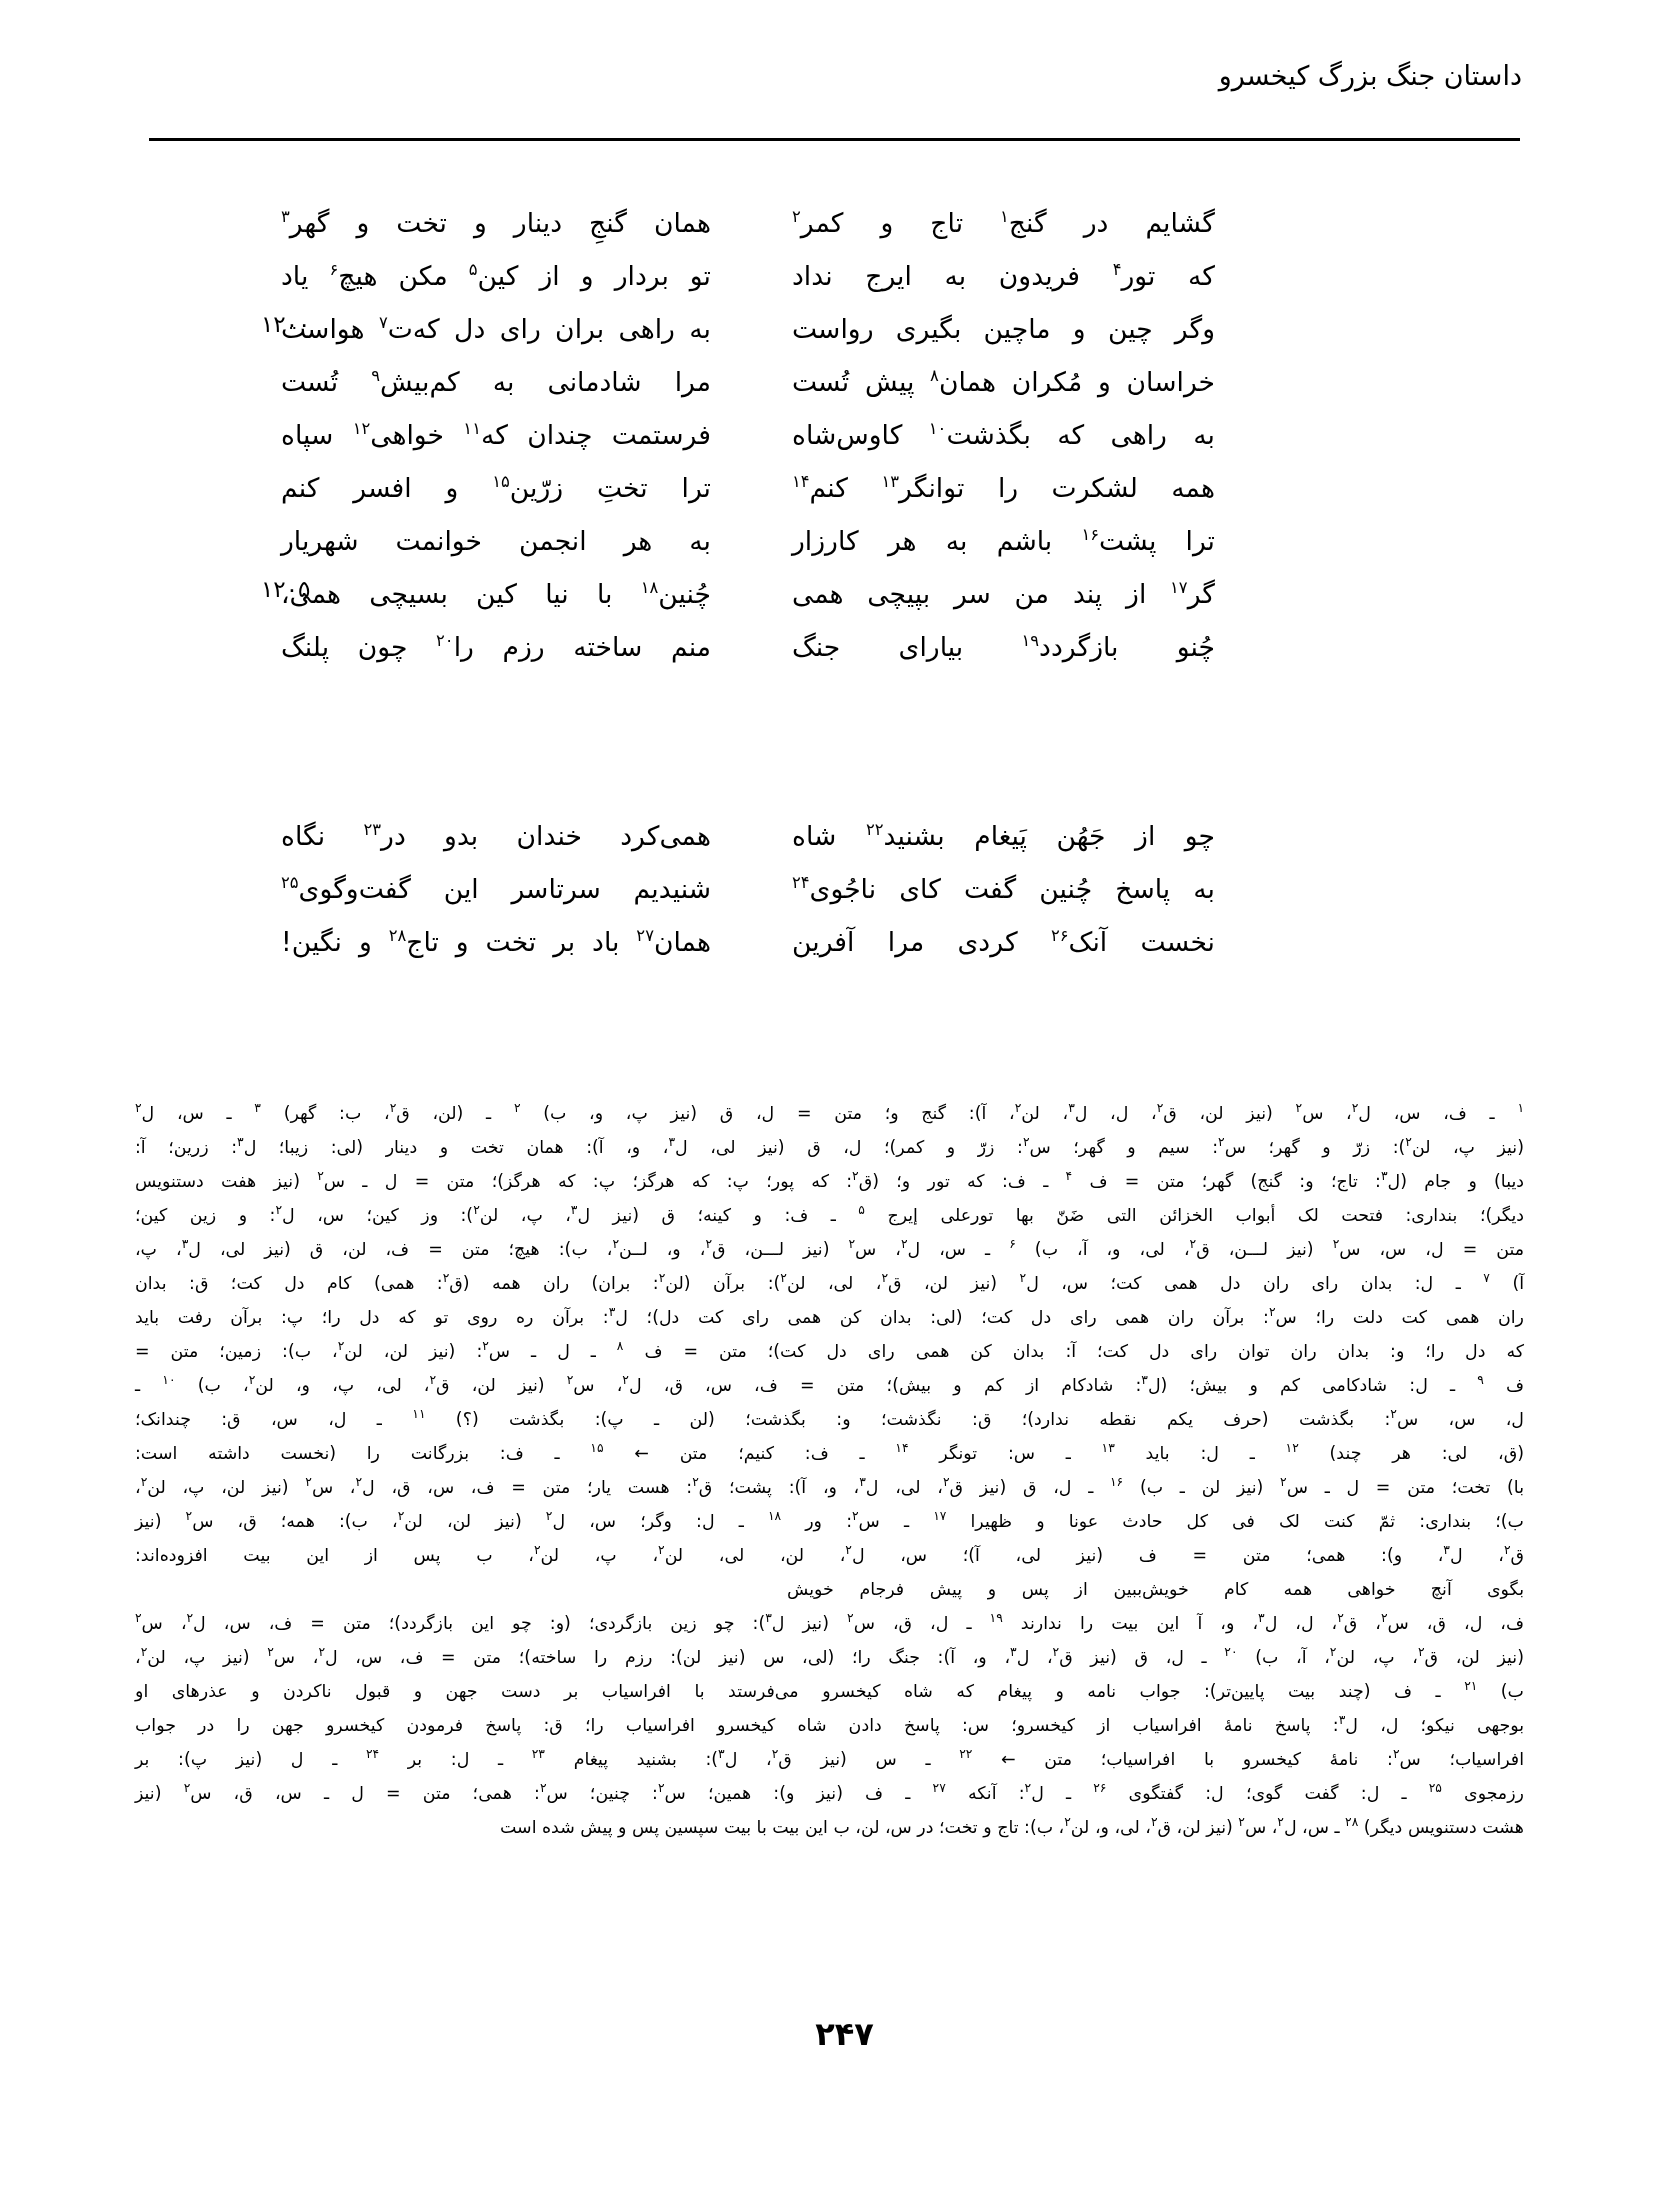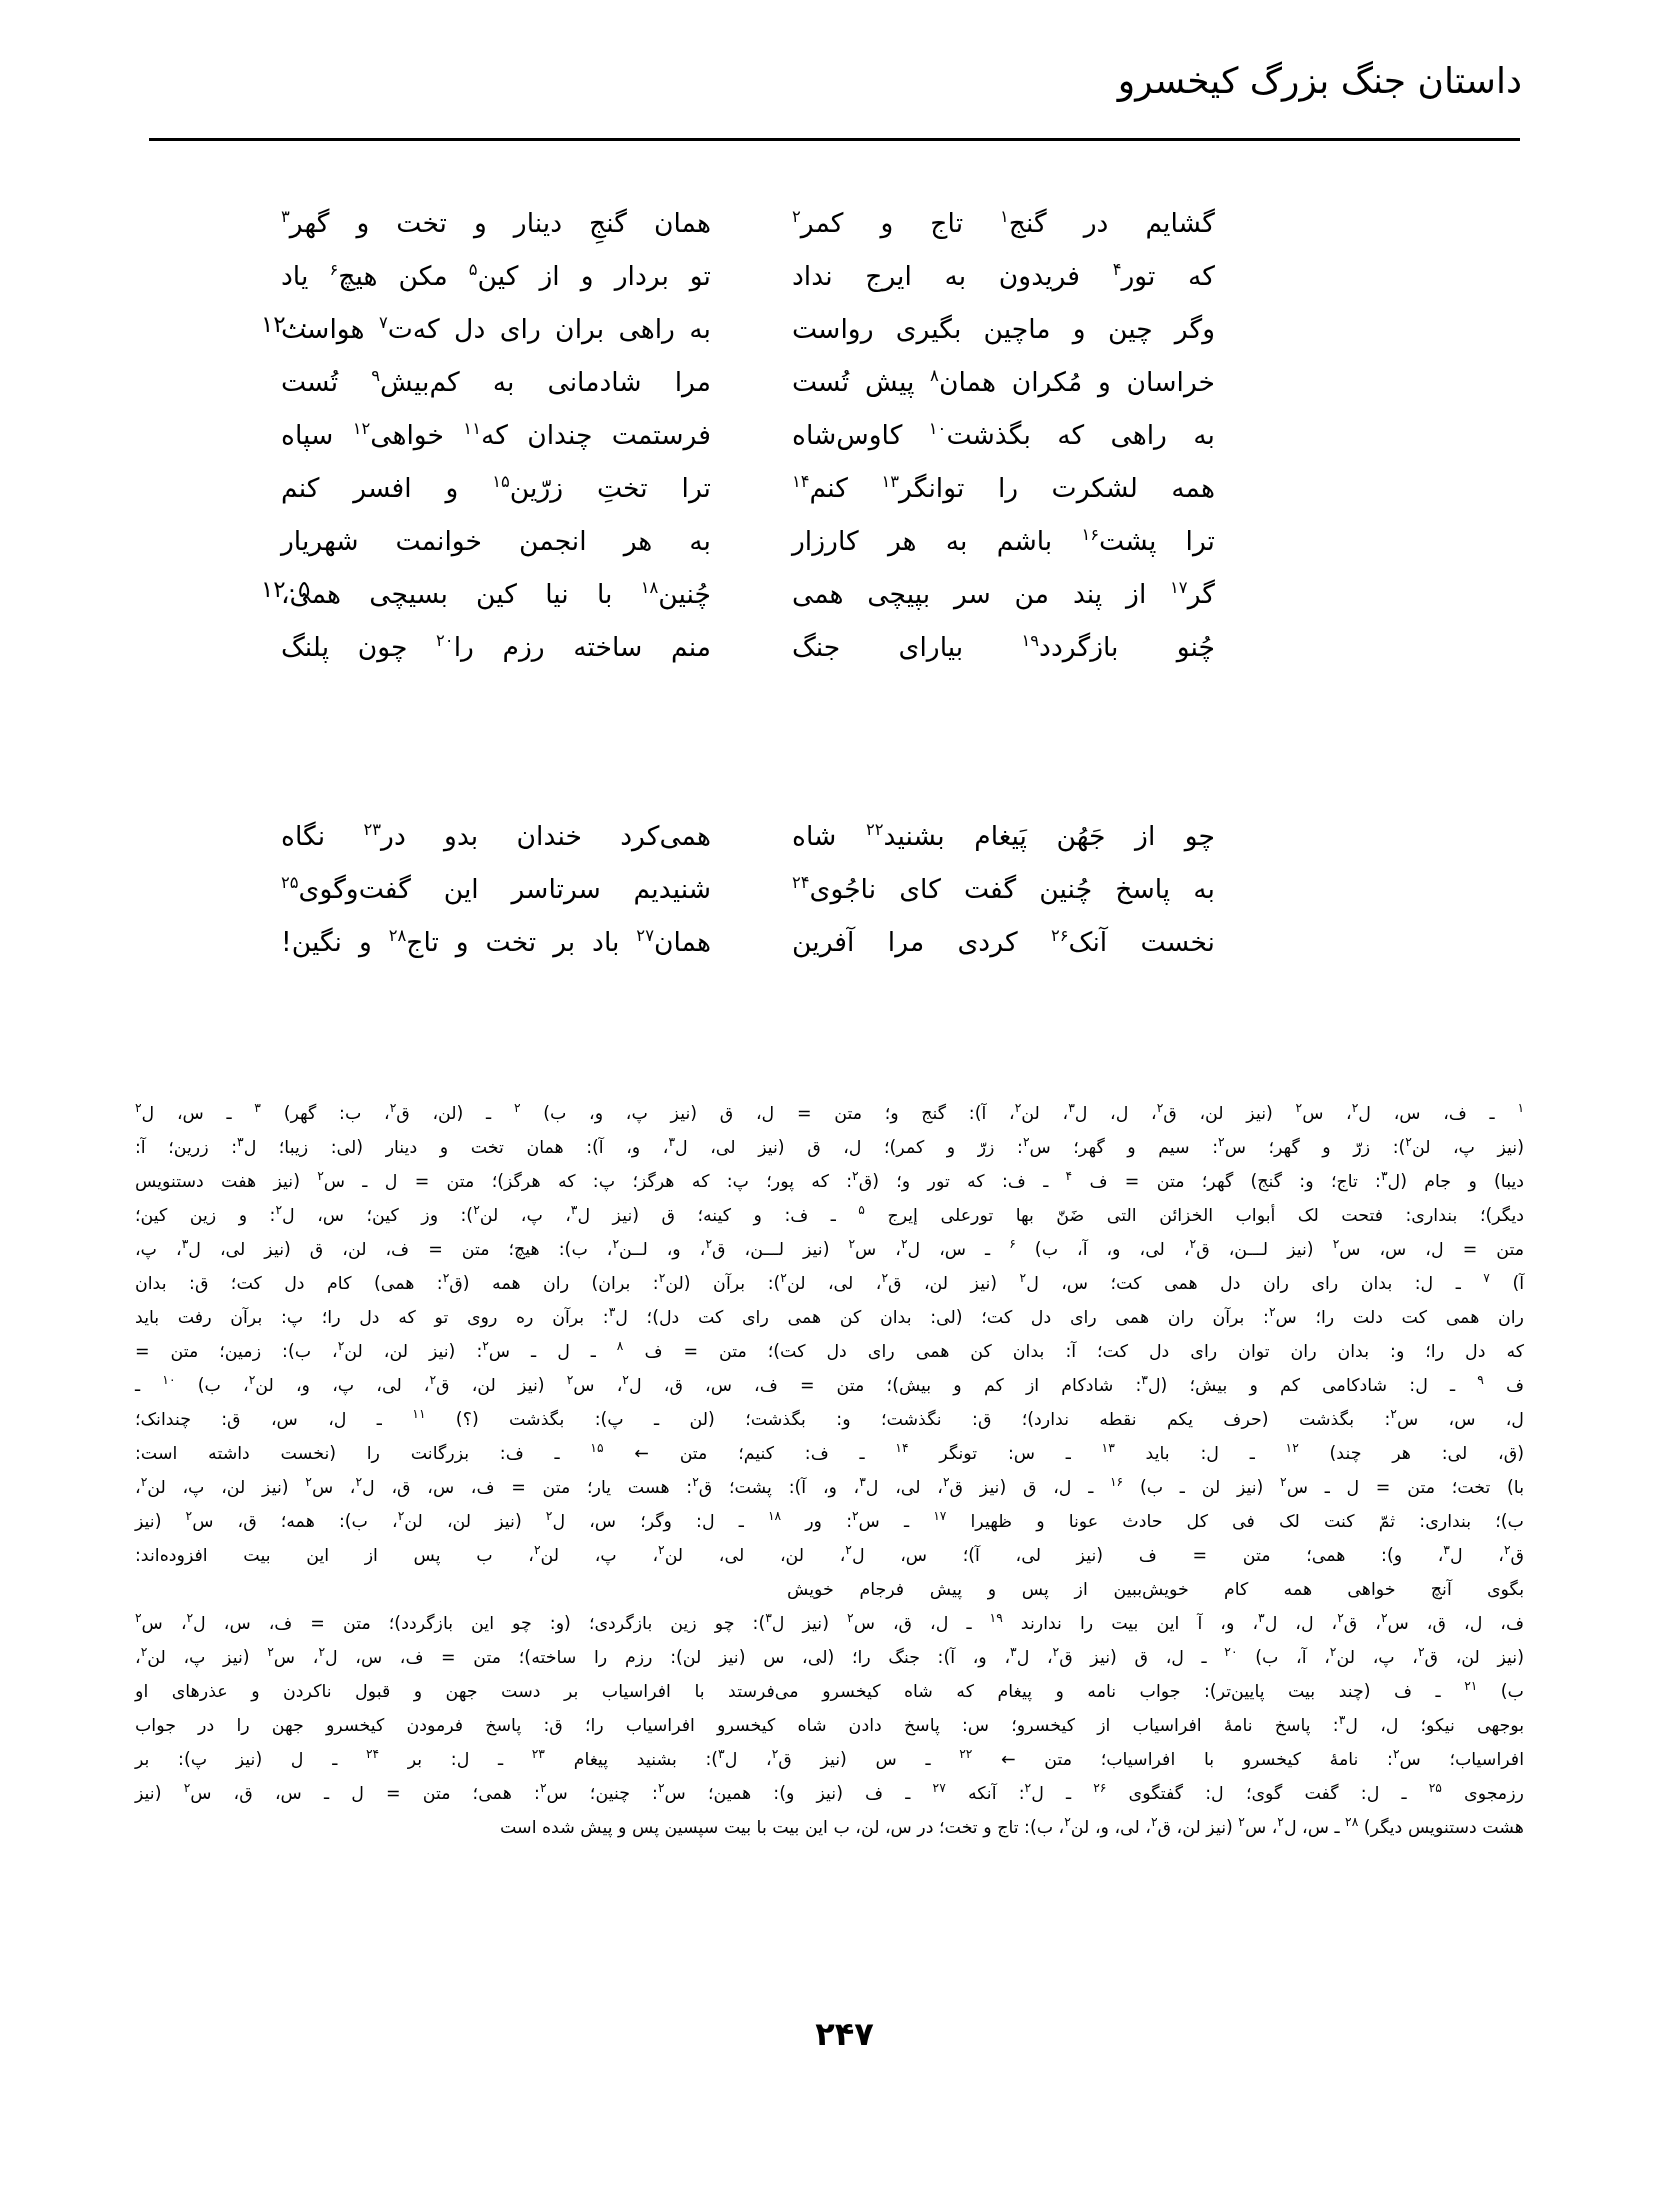--- a/index.html
+++ b/index.html
@@ -23,21 +23,21 @@
     inset: 0;
     padding: 0;
   }
 
   
   .runhead {
     position: absolute;
     top: 61px;
     right: 147px;
     left: 147px;
-    font-size: 36px;
+    font-size: 27px;
     line-height: 1.1;
     text-align: right;
     letter-spacing: 0.3px;
   }
   .rule-top {
     position: absolute;
     top: 138px;
     right: 149px;
     left: 149px;
     height: 2.7px;

